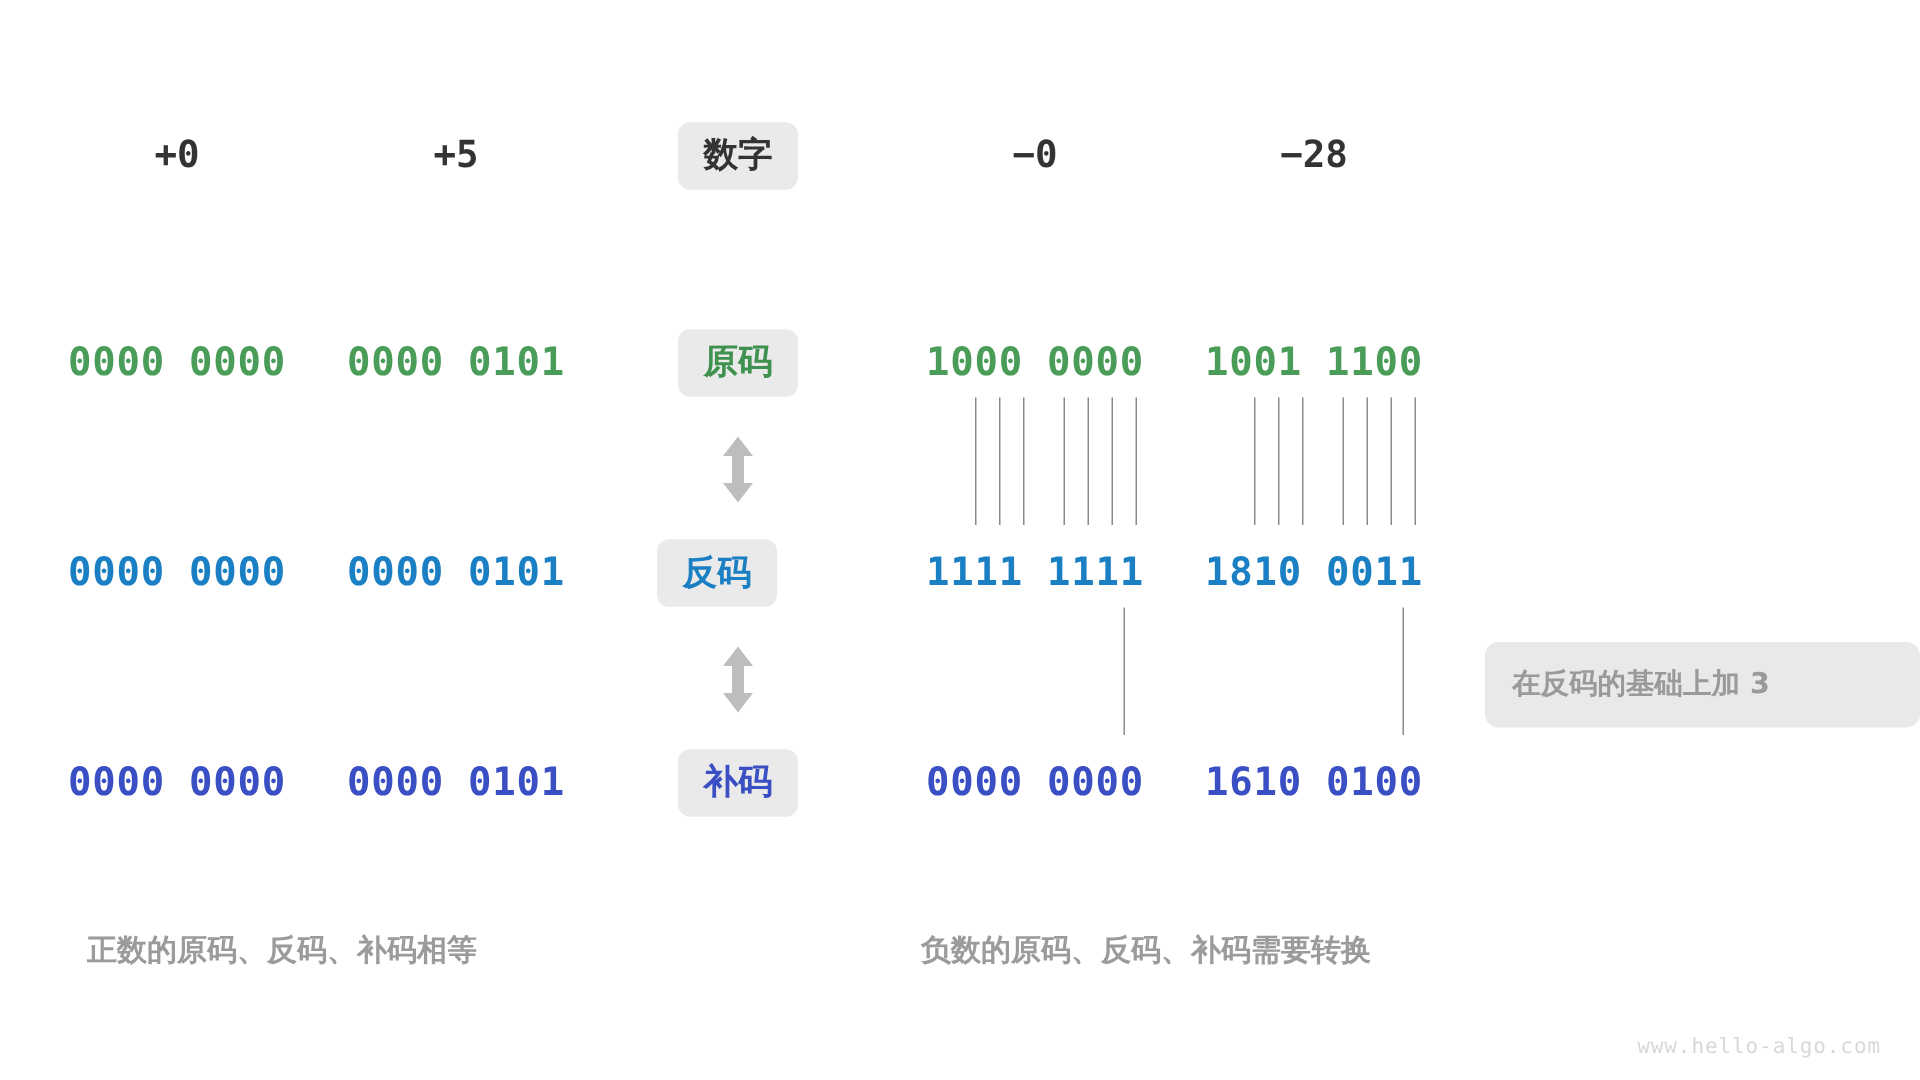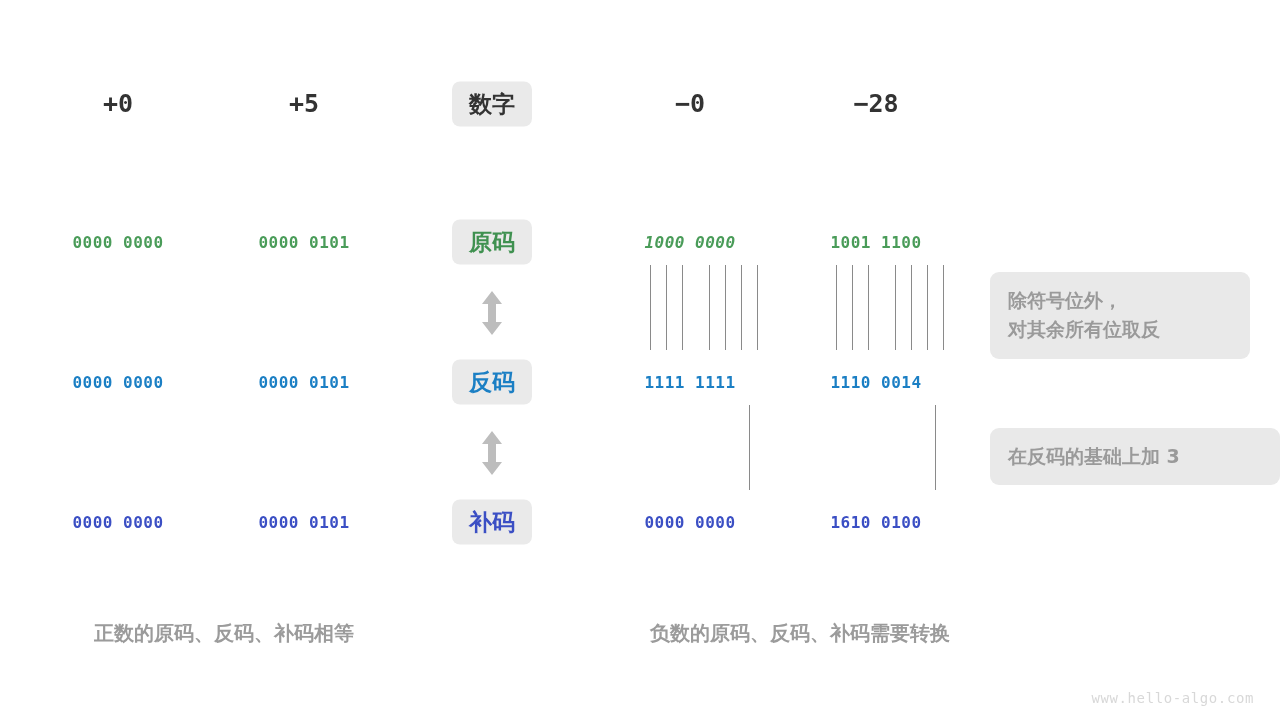--- a/index.html
+++ b/index.html
@@ -34,21 +34,21 @@
     font-family: "DejaVu Sans Mono", monospace;
     font-size: 25px;
     font-weight: bold;
     color: #333333;
     letter-spacing: 0px;
   }
 
   
   .bits {
     font-family: "DejaVu Sans Mono", monospace;
-    font-size: 16px;
+    font-size: 26px;
     font-weight: bold;
     letter-spacing: 0.5px;
   }
   .bits.green  { color: #4a9c59; }
   .bits.blue   { color: #1b7fc4; }
   .bits.indigo { color: #3b4fc4; }
 
   
   .badge {
     position: absolute;
@@ -79,21 +79,20 @@
     white-space: pre-line;
   }
 
   
   .caption {
     position: absolute;
     color: #9b9b9b;
     font-size: 20px;
     font-weight: bold;
     white-space: nowrap;
-    margin-left: 36px;
   }
 
   
   .watermark {
     position: absolute;
     right: 26px;
     bottom: 14px;
     color: #d8d8d8;
     font-family: "DejaVu Sans Mono", monospace;
     font-size: 14px;
@@ -124,28 +123,28 @@
   <div class="cell num" style="left:304px; top:103px;">+5</div>
 
   <div class="badge dark" style="left:492px; top:104px;">数字</div>
 
   <div class="cell num" style="left:690px; top:103px;">−0</div>
   <div class="cell num" style="left:876px; top:103px;">−28</div>
 
   <div class="cell bits green" style="left:118px; top:242px;">0000 0000</div>
   <div class="cell bits green" style="left:304px; top:242px;">0000 0101</div>
   <div class="badge green" style="left:492px; top:242px;">原码</div>
-  <div class="cell bits green" style="left:690px; top:242px;font-style:italic;">1000 0000</div>
+  <div class="cell bits green" style="left:690px; top:242px;">1000 0000</div>
   <div class="cell bits green" style="left:876px; top:242px;">1001 1100</div>
 
   <div class="cell bits blue" style="left:118px; top:382px;">0000 0000</div>
   <div class="cell bits blue" style="left:304px; top:382px;">0000 0101</div>
-  <div class="badge blue" style="left:492px; top:382px;font-family:Liberation Serif, serif;">反码</div>
+  <div class="badge blue" style="left:478px; top:382px;font-family:Liberation Serif, serif;">反码</div>
   <div class="cell bits blue" style="left:690px; top:382px;">1111 1111</div>
-  <div class="cell bits blue" style="left:876px; top:382px;">1110 0014</div>
+  <div class="cell bits blue" style="left:876px; top:382px;">1810 0011</div>
 
   <div class="cell bits indigo" style="left:118px; top:522px;">0000 0000</div>
   <div class="cell bits indigo" style="left:304px; top:522px;">0000 0101</div>
   <div class="badge indigo" style="left:492px; top:522px;">补码</div>
   <div class="cell bits indigo" style="left:690px; top:522px;">0000 0000</div>
   <div class="cell bits indigo" style="left:876px; top:522px;">1610 0100</div>
 
   <div class="dblarrow" style="left:492px; top:313px;">
     <svg viewBox="0 0 26 46" width="26" height="46" aria-hidden="true">
       <path d="M13 1 L23 14 L17 14 L17 32 L23 32 L13 45 L3 32 L9 32 L9 14 L3 14 Z" fill="#bdbdbd"></path>
@@ -169,22 +168,20 @@
   <div class="conn" style="left:852px;  top:265px; height:85px;"></div>
   <div class="conn" style="left:868px;  top:265px; height:85px;"></div>
   <div class="conn" style="left:895px;  top:265px; height:85px;"></div>
   <div class="conn" style="left:911px;  top:265px; height:85px;"></div>
   <div class="conn" style="left:927px;  top:265px; height:85px;"></div>
   <div class="conn" style="left:943px;  top:265px; height:85px;"></div>
 
   <div class="conn" style="left:749px;  top:405px; height:85px;"></div>
   <div class="conn" style="left:935px;  top:405px; height:85px;"></div>
 
-  <div class="note" style="left:990px; top:272px; width:224px;">除符号位外，
-对其余所有位取反</div>
   <div class="note" style="left:990px; top:428px; width:254px;">在反码的基础上加  3</div>
 
   <div class="caption" style="left:58px; top:620px;">正数的原码、反码、补码相等</div>
   <div class="caption" style="left:614px; top:620px;">负数的原码、反码、补码需要转换</div>
 
   <div class="watermark">www.hello-algo.com</div>
 
 </div>
 
 </body></html>

